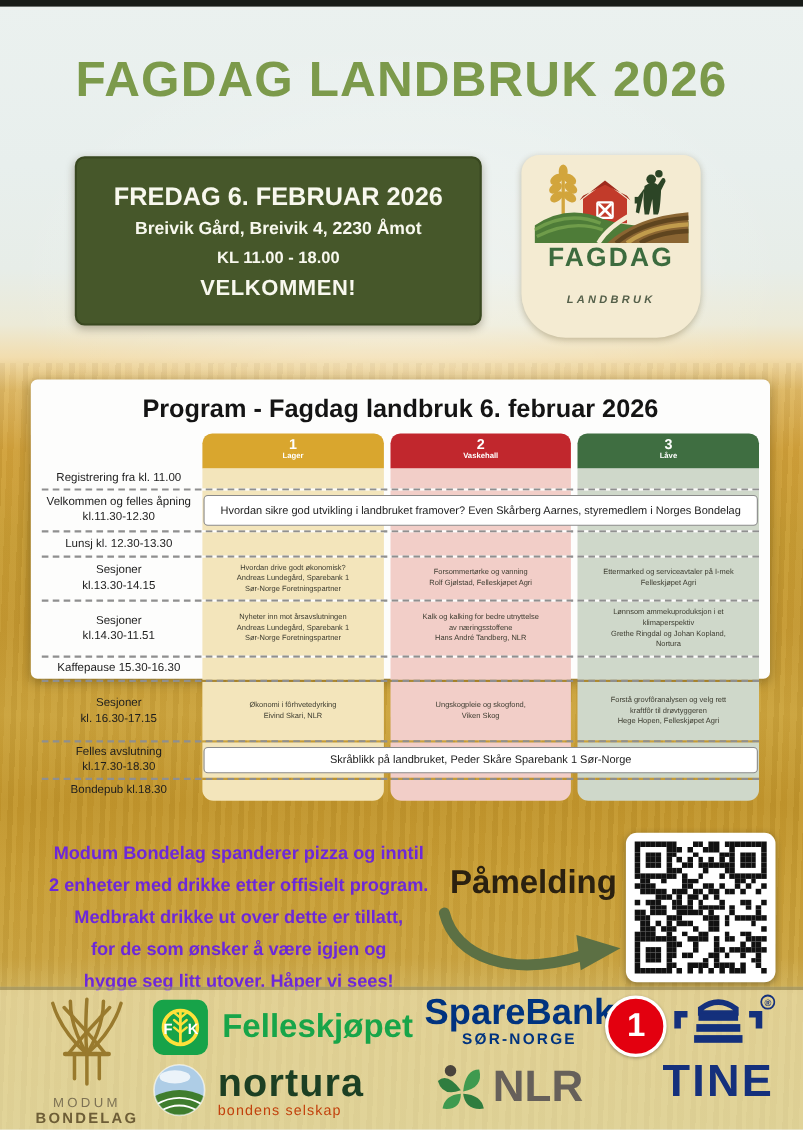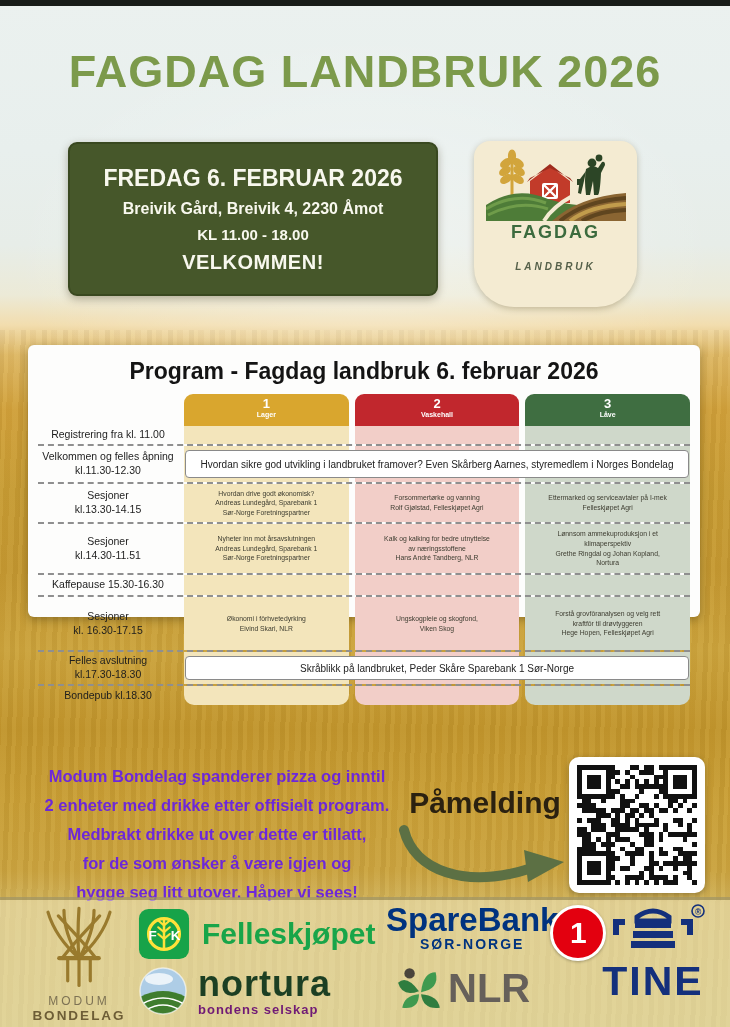--- a/index.html
+++ b/index.html
@@ -35,21 +35,21 @@
   .info-address{font-size:16px;font-weight:bold;}
   .info-time{font-size:15px;font-weight:bold;}
   .info-welcome{font-size:20px;font-weight:bold;letter-spacing:.5px;}
 
   
   .logo-badge{position:absolute;left:474px;top:141px;width:163px;height:166px;
     background:#f4ebd2;border-radius:16px 16px 40px 40px;
     box-shadow:0 2px 6px rgba(90,70,20,.3);
     display:flex;flex-direction:column;align-items:center;}
   .logo-scene{margin-top:8px;}
-  .logo-title{font-size:18px;font-weight:bold;color:#3c6b3e;letter-spacing:2px;line-height:1;margin-top:2px;}
+  .logo-title{font-size:24px;font-weight:bold;color:#3c6b3e;letter-spacing:2px;line-height:1;margin-top:2px;}
   .logo-subtitle{font-size:10px;font-weight:bold;color:#55604a;letter-spacing:3px;margin-top:20px;font-style:italic;}
 
   
   .program-card{position:absolute;left:28px;top:345px;width:672px;height:272px;
     background:#fdfdfc;border-radius:6px;box-shadow:0 3px 10px rgba(50,40,10,.35);}
   .program-title{padding-top:13px;text-align:center;font-size:23px;font-weight:bold;color:#141414;}
   .ptable{margin:9px 10px 0 10px;display:flex;flex-direction:column;}
   .prow{display:grid;grid-template-columns:140px 1fr 1fr 1fr;column-gap:6px;}
   .prow.dashed{border-top:2px dashed #8f8f8f;}
   .plabel{display:flex;flex-direction:column;align-items:center;justify-content:center;
@@ -98,21 +98,21 @@
   .sb{left:386px;top:903px;display:flex;align-items:flex-start;}
   .sb-text{text-align:center;}
   .sb-name{font-size:33px;font-weight:bold;color:#00337f;line-height:1;}
   .sb-region{font-size:14px;font-weight:bold;color:#00337f;letter-spacing:2px;}
   .sb-badge{width:50px;height:50px;border-radius:50%;background:#e3000f;border:3px solid #fff;
     margin-left:-8px;margin-top:2px;display:flex;align-items:center;justify-content:center;
     color:#fff;font-size:30px;font-weight:bold;box-shadow:0 1px 3px rgba(0,0,0,.3);}
   .nortura{left:138px;top:966px;display:flex;align-items:center;}
   .nortura-text{margin-left:10px;line-height:1;}
   .nortura-name{font-size:36px;font-weight:bold;color:#1c3f23;letter-spacing:1px;}
-  .nortura-tag{font-size:13px;color:#701a75;margin-top:1px;letter-spacing:1px;font-weight:bold;}
+  .nortura-tag{font-size:13px;color:#c2410c;margin-top:1px;letter-spacing:1px;}
   .nlr{left:396px;top:964px;display:flex;align-items:center;}
   .nlr-name{font-size:40px;font-weight:bold;color:#66605a;margin-left:4px;}
   .tine{left:594px;top:901px;width:118px;text-align:center;}
   .tine-name{font-size:41px;font-weight:bold;color:#14307c;letter-spacing:2px;line-height:1;margin-top:-2px;}
 </style>
 </head>
 <body>
 
 <div class="poster">
   <div class="bg"></div>
@@ -209,20 +209,26 @@
         <div class="spanwrap">
           <div class="spanbg">
               <div class="c1"></div>
               <div class="c2"></div>
               <div class="c3"></div>
             </div>
           <div class="spanbox">Hvordan sikre god utvikling i landbruket framover? Even Skårberg Aarnes, styremedlem i Norges Bondelag</div>
         </div>
       </div>
 
+      <div class="prow dashed r-lunch">
+        <div class="plabel">Lunsj kl. 12.30-13.30</div>
+        <div class="c1"></div>
+          <div class="c2"></div>
+          <div class="c3"></div>
+      </div>
 
       <div class="prow dashed r-s1">
         <div class="plabel">
           <div>Sesjoner</div>
           <div>kl.13.30-14.15</div>
         </div>
         <div class="cell c1">Hvordan drive godt økonomisk?
 Andreas Lundegård, Sparebank 1
 Sør-Norge Foretningspartner</div>
         <div class="cell c2">Forsommertørke og vanning

